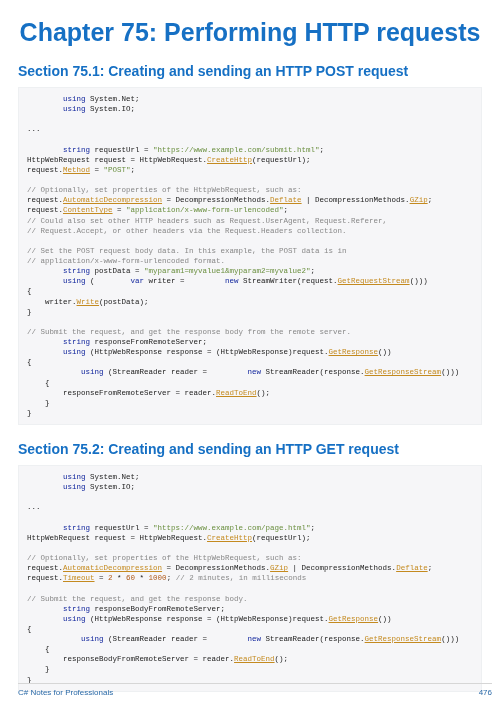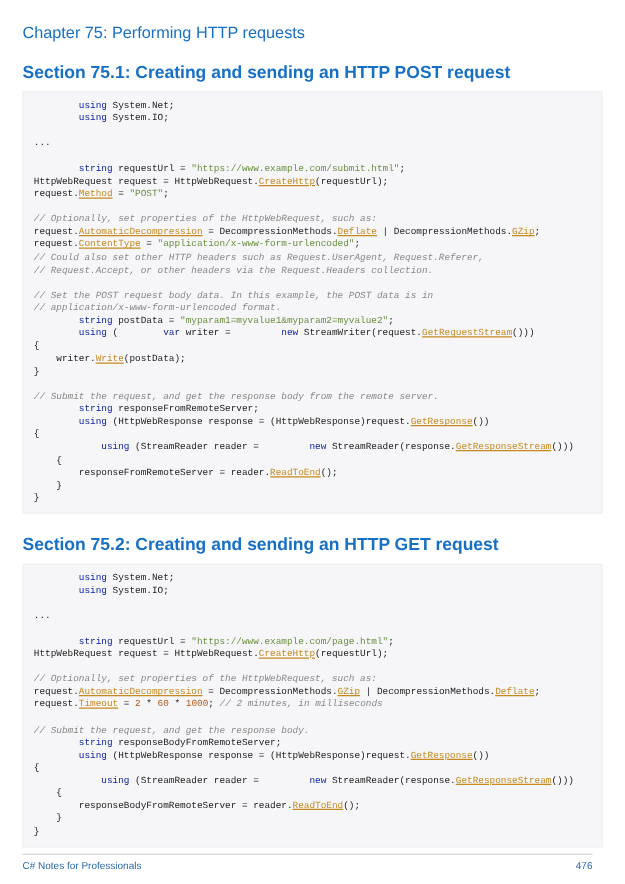--- a/index.html
+++ b/index.html
@@ -6,23 +6,24 @@
   body {
     width: 500px;
     height: 707px;
     font-family: Arial, Helvetica, sans-serif;
     background: #fff;
     position: relative;
     padding: 18px 18px 28px 18px;
   }
   h1 {
     color: #1670c4;
-    font-size: 13px;
-    font-weight: normal;
+    font-size: 25px;
+    font-weight: bold;
     margin-bottom: 10px;
+    text-align: center;
   }
   h2 {
     color: #1670c4;
     font-size: 14px;
     font-weight: bold;
     margin-bottom: 8px;
     margin-top: 16px;
   }
   .code {
     background: #f6f6f8;
@@ -32,27 +33,27 @@
     font-size: 7.5px;
     line-height: 1.35;
     white-space: pre;
     color: #222;
     margin-bottom: 10px;
     overflow: hidden;
   }
   .kw { color: #0a1f9a; padding-left: 36px; }
   .mth { color: #c48a1f; text-decoration: underline; }
   .str { color: #6a8f3f; }
-  .cmt { color: #888; font-style: italic; }
+  .cmt { color: #888; }
   .num { color: #b05a1a; }
   .footer {
     position: absolute;
     bottom: 10px;
     left: 18px;
-    right: 26px;
+    right: 8px;
     border-top: 1px solid #d6d6d6;
     padding-top: 4px;
     font-size: 8px;
     color: #2b6aa8;
     display: flex;
     justify-content: space-between;
   }
 </style>
 </head>
 <body>

